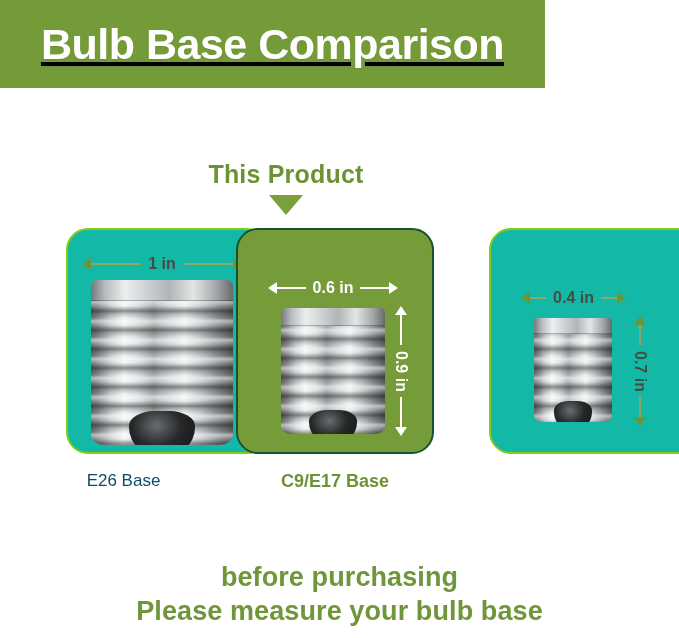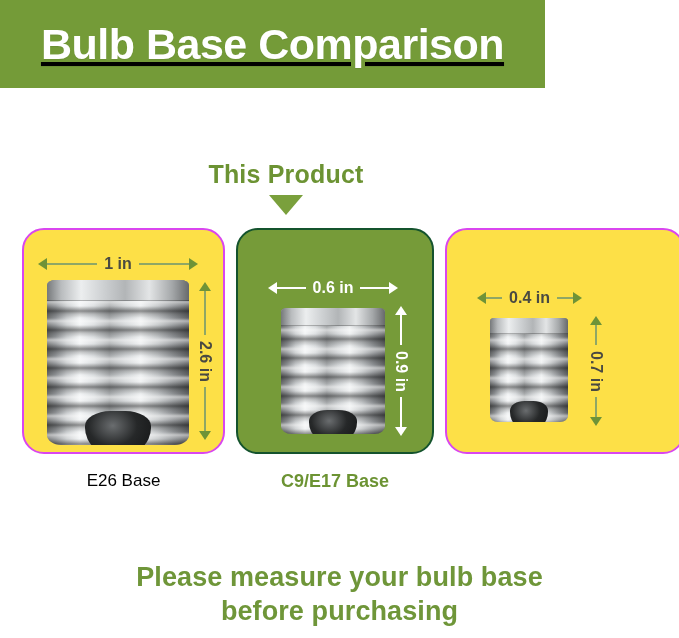--- a/index.html
+++ b/index.html
@@ -51,22 +51,23 @@
   
   .cards{
     position:absolute;left:0;top:228px;width:679px;height:226px;
   }
   .card{
     position:absolute;top:0;height:226px;
     border-radius:22px;
     box-sizing:border-box;
   }
   .card-plain{
-    background:#fde047;
-    border:2px solid #d946ef;
+    background:#14b8a6;
+    border:2px solid #84cc16;
+    margin-left:44px;
   }
   .card-highlight{
     background:#769b39;
     border:2px solid #14532d;
   }
   #card-0{left:22px;width:203px;}
   #card-1{left:236px;width:198px;}
   #card-2{left:445px;width:240px;}
 
   
@@ -155,21 +156,21 @@
   .dim-white{color:#ffffff;}
   .dim-white .line{background:#ffffff;}
   .dim-white .dim-label{color:#ffffff;}
 
   
   .labels{
     position:absolute;left:0;top:468px;width:679px;height:34px;
   }
   .base-label{
     position:absolute;top:0;text-align:center;
-    font-size:17px;color:#000000;line-height:26px;
+    font-size:17px;color:#0c4a6e;line-height:26px;
   }
   .base-label.highlight{
     font-size:18px;font-weight:bold;color:#6c9333;
   }
   #label-0{left:22px;width:203px;}
   #label-1{left:236px;width:198px;}
   #label-2{left:445px;width:212px;}
 
   
   .footer{
@@ -272,15 +273,15 @@
     </div>
   </div>
 </div>
 
 <div class="labels">
   <div class="base-label" id="label-0">E26 Base</div>
   <div class="base-label highlight" id="label-1">C9/E17 Base</div>
 </div>
 
 <div class="footer">
+  <span>before purchasing</span>
   <span>Please measure your bulb base</span>
-  <span>before purchasing</span>
 </div>
 
 </body></html>

